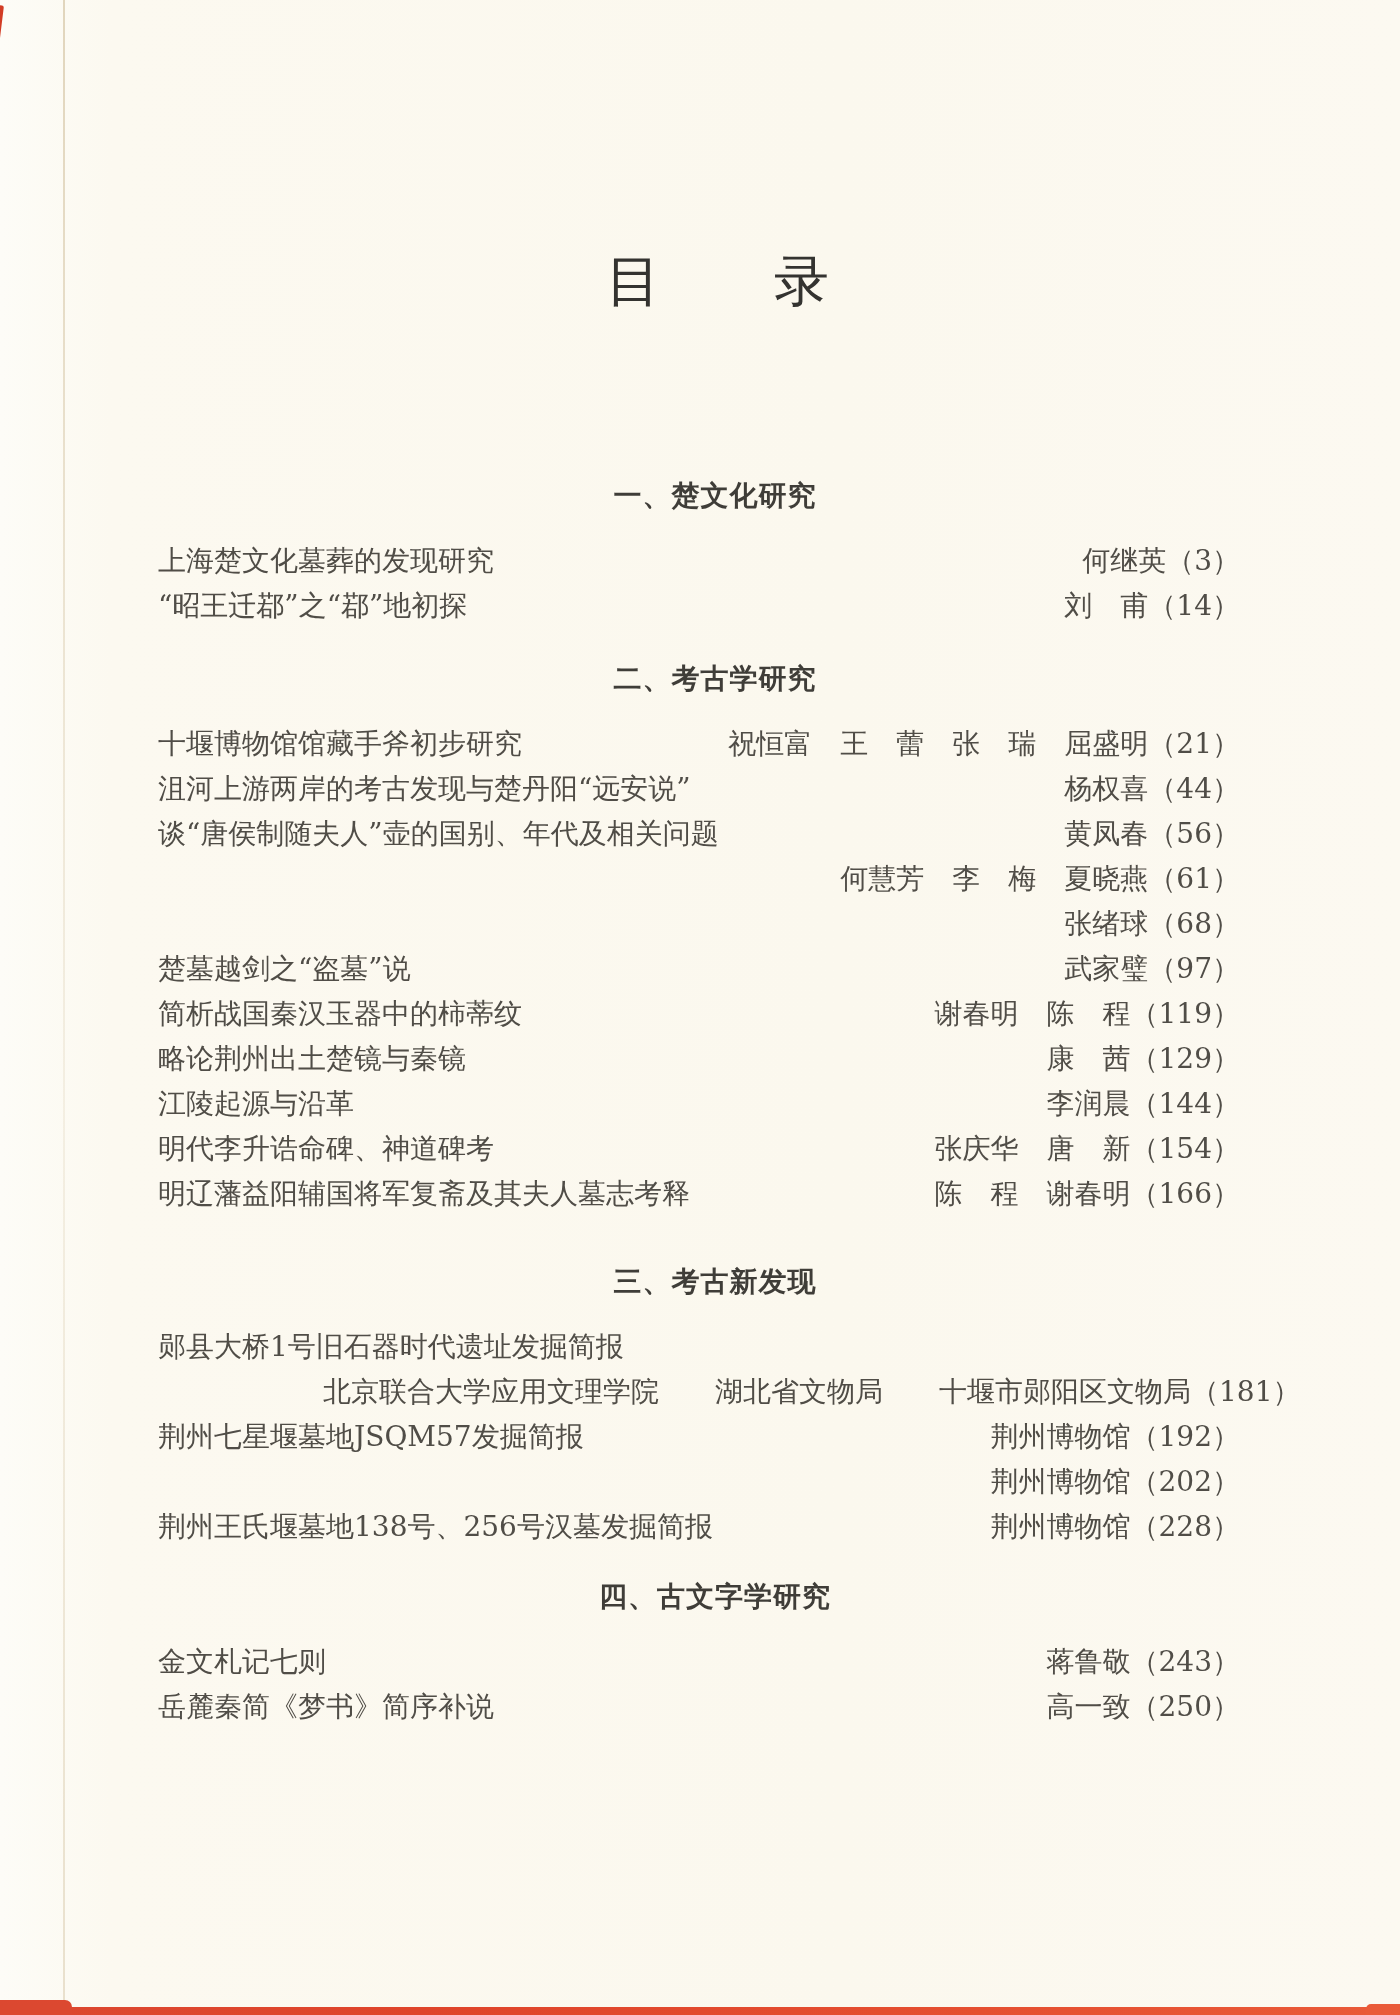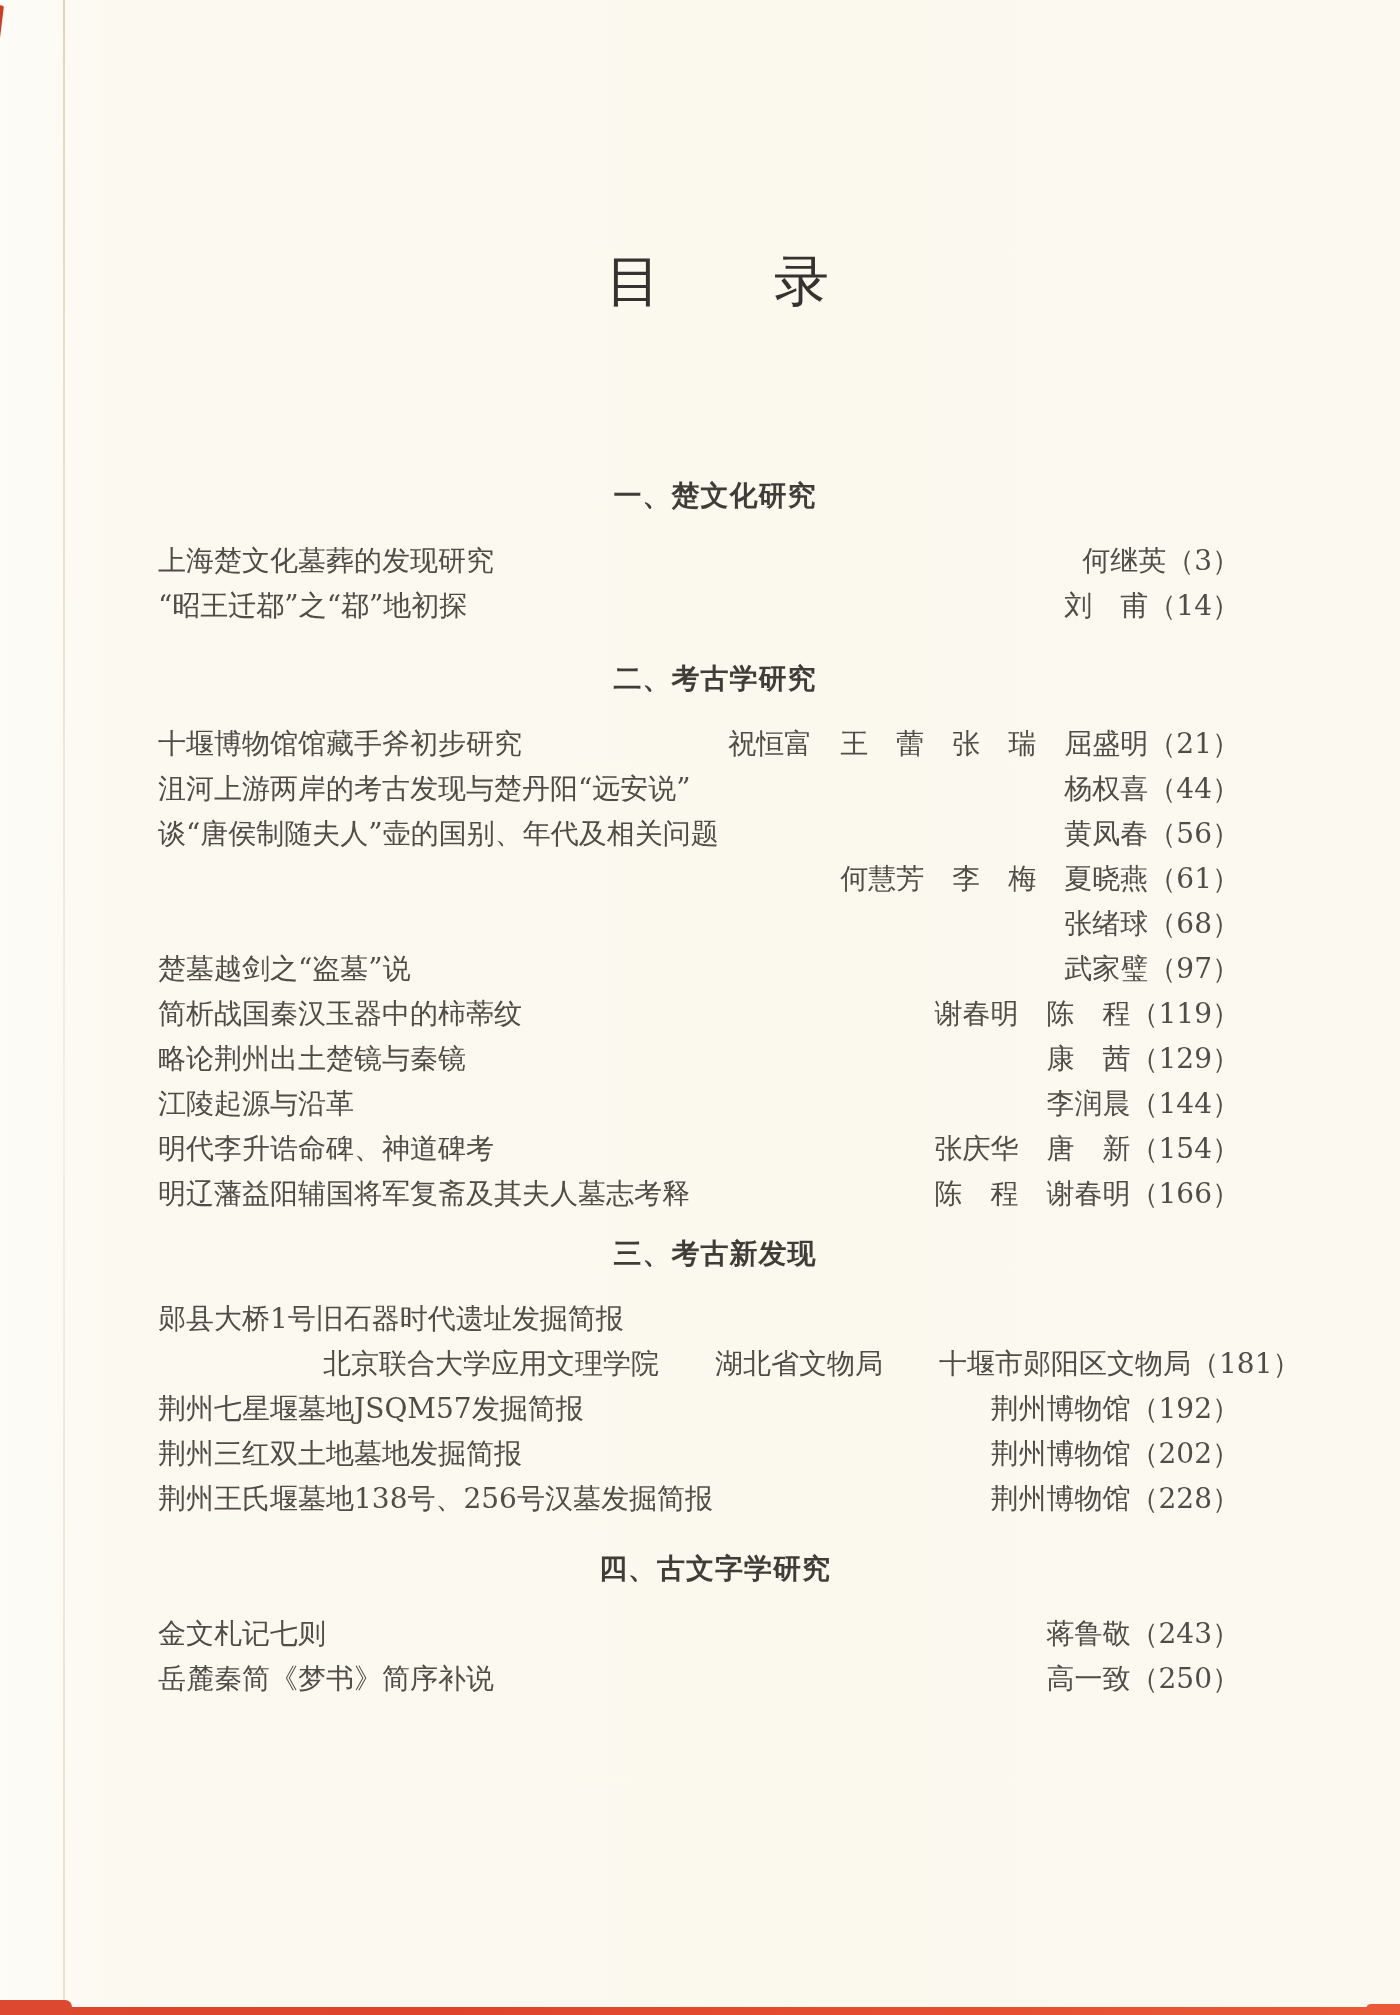--- a/index.html
+++ b/index.html
@@ -46,21 +46,21 @@
     letter-spacing: 1px;
   }
   section h2 {
     margin: 33px 0 0 0;
     font-family: "DejaVu Sans", "Liberation Sans", sans-serif;
     font-weight: bold; font-size: 28px; line-height: 36px;
     color: #3f3d38; text-align: center; letter-spacing: 1px;
     transform: translateX(16px);
   }
   #sections section:nth-child(1) h2 { margin-top: 166px; }
-  #sections section:nth-child(3) h2 { margin-top: 20px; }
+  #sections section:nth-child(3) h2 { margin-top: 48px; }
   #sections section:nth-child(4) h2 { margin-top: 30px; }
   .rows { margin-top: 24px; }
   .entry, .line1, .line2 {
     display: flex; align-items: flex-start;
     font-size: 28px; line-height: 45px; color: #504d47;
   }
   .entry-title, .authors, .pageno { white-space: nowrap; }
   .leader {
     flex: 1 1 auto; min-width: 16px; margin: 0 10px 0 9px;
     background-image: radial-gradient(circle, #5c5950 1.8px, rgba(0,0,0,0) 2.1px);
@@ -197,21 +197,20 @@
   </div>
 
   <div class="entry">
     <span class="entry-title">荆州七星堰墓地JSQM57发掘简报</span>
     <span class="leader"></span>
     <span class="authors">荆州博物馆</span>
     <span class="pageno">（192）</span>
   </div>
 
   <div class="entry">
-    <span class="entry-title">荆州三红双土地墓地发掘简报</span>
     <span class="leader"></span>
     <span class="authors">荆州博物馆</span>
     <span class="pageno">（202）</span>
   </div>
 
   <div class="entry">
     <span class="entry-title">荆州王氏堰墓地138号、256号汉墓发掘简报</span>
     <span class="leader"></span>
     <span class="authors">荆州博物馆</span>
     <span class="pageno">（228）</span>

